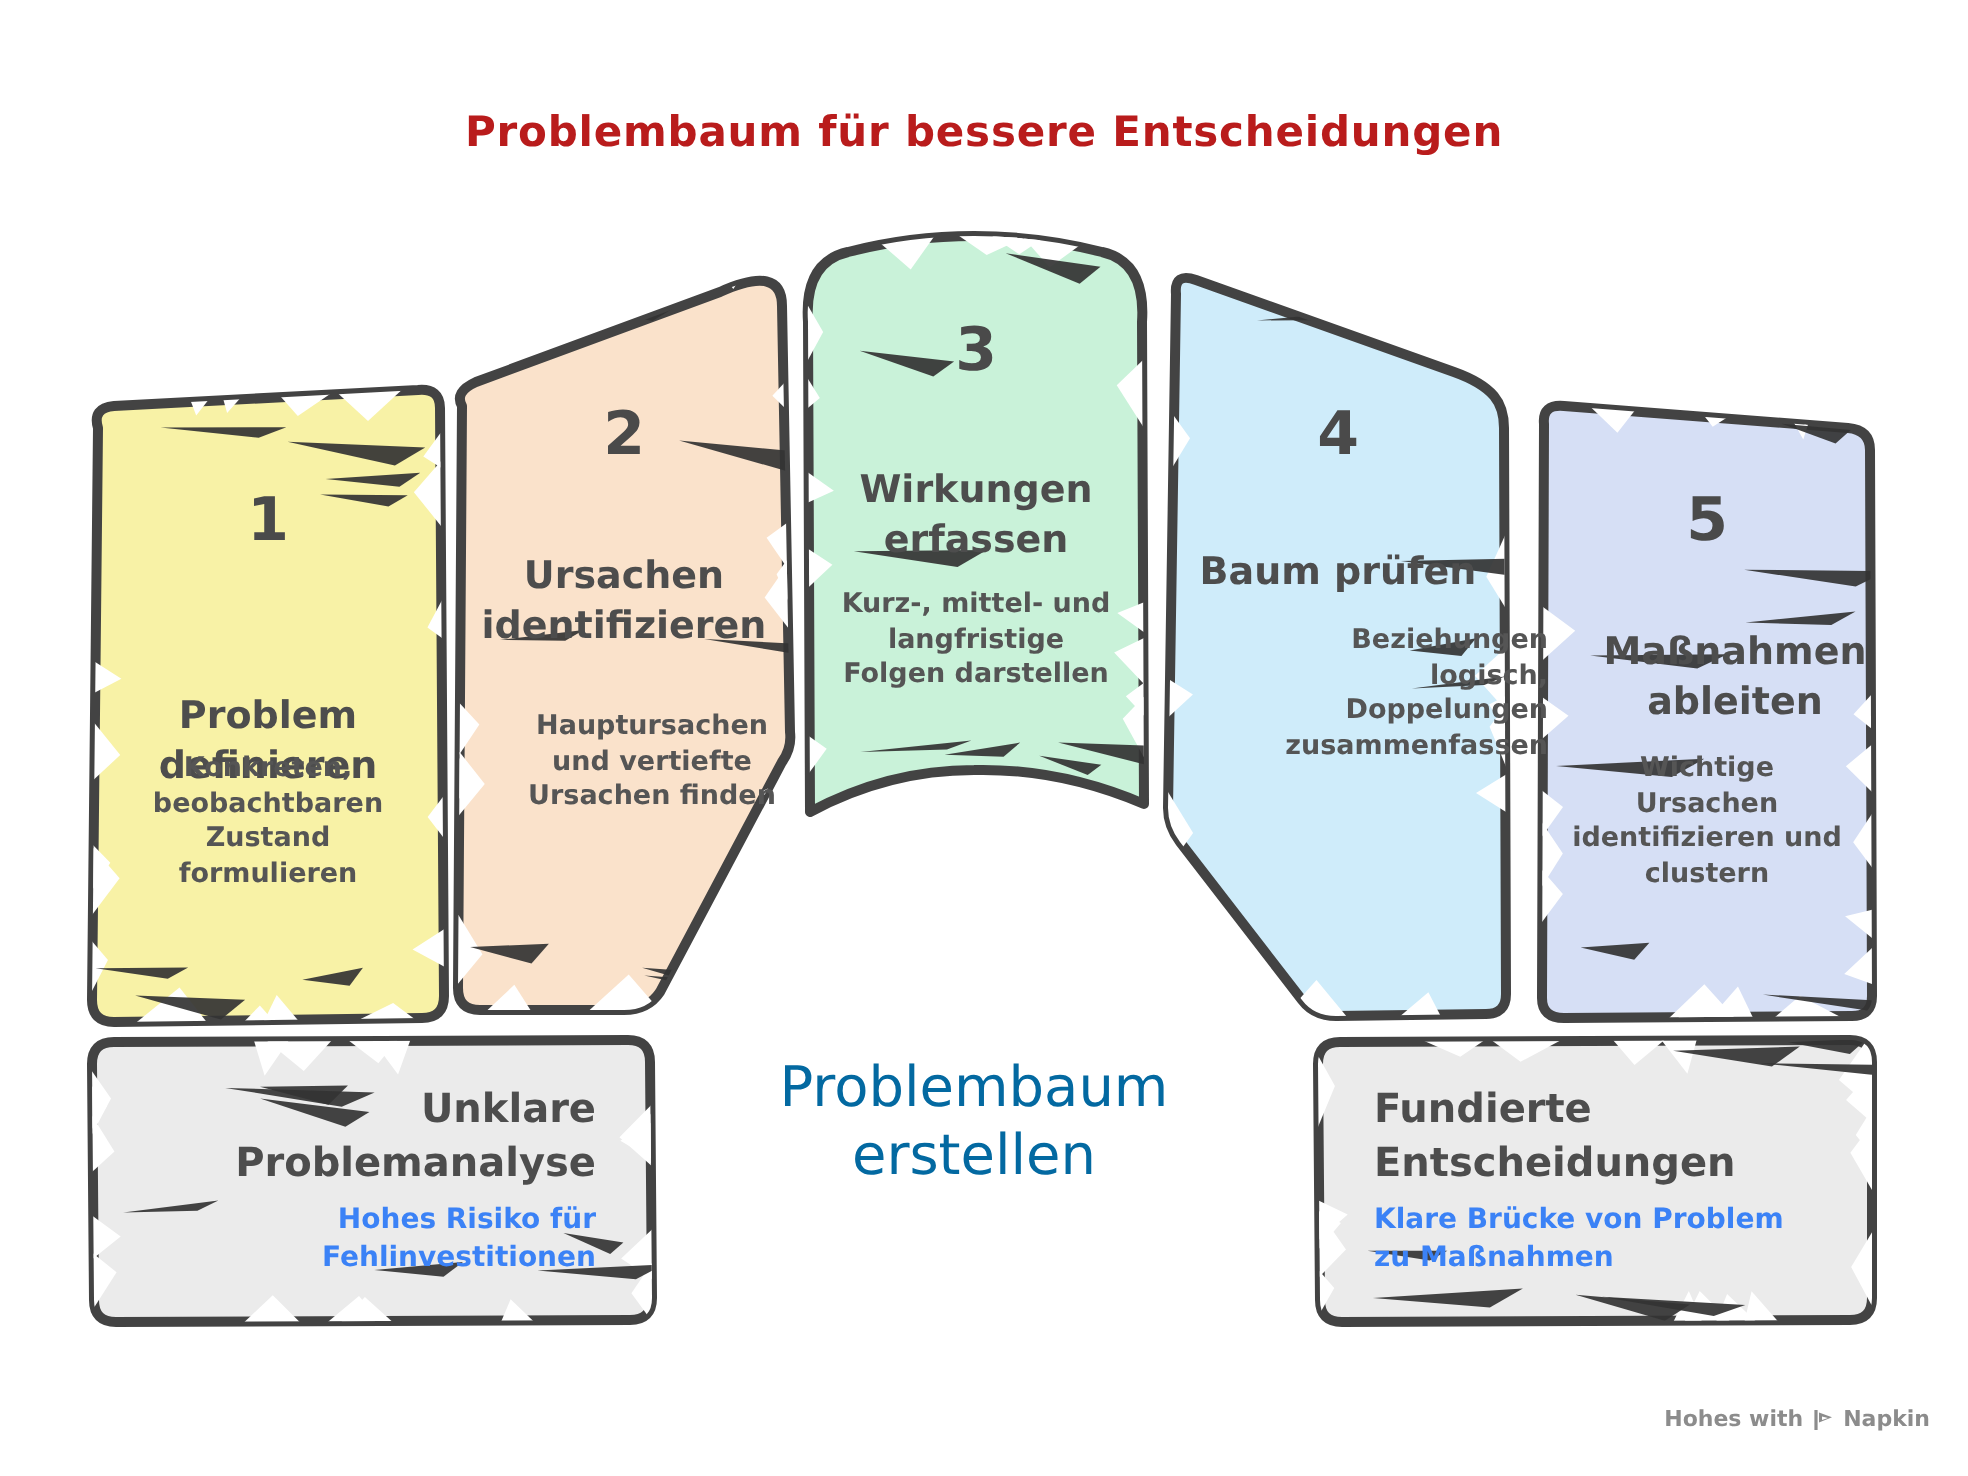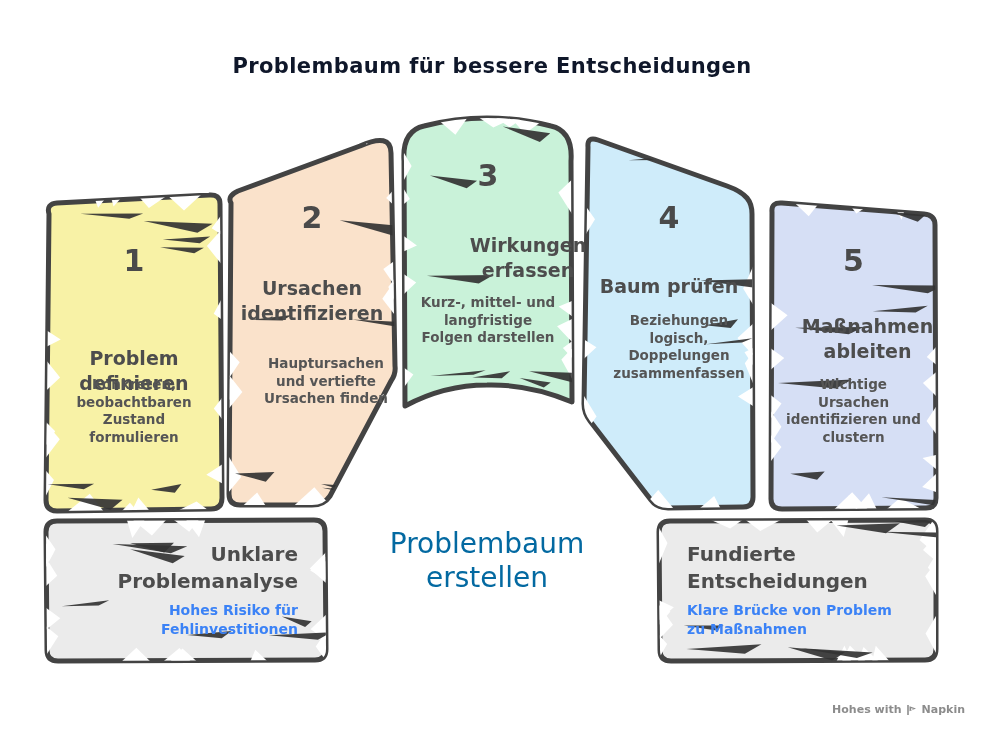--- a/index.html
+++ b/index.html
@@ -6,21 +6,21 @@
   .canvas{
     position:relative;width:984px;height:738px;background:#ffffff;overflow:hidden;
     font-family:"DejaVu Sans","Liberation Sans",sans-serif;color:#4d4d4d;
   }
   svg.diagram{position:absolute;left:0;top:0;}
   .panel-shape{stroke:#434343;stroke-width:5;stroke-linejoin:round;}
   .callout-shape{stroke:#434343;stroke-width:5;stroke-linejoin:round;}
   .txt{position:absolute;white-space:pre-line;}
   .center-txt{text-align:center;}
   .page-title{left:0;width:984px;top:54px;text-align:center;font-size:21px;font-weight:bold;
-    color:#0f172a;letter-spacing:.4px;}
+    color:#b91c1c;letter-spacing:.4px;}
   .step-num{font-size:30px;font-weight:bold;color:#4a4a4a;}
   .step-heading{font-size:19px;font-weight:bold;line-height:25px;color:#4d4d4d;}
   .step-sub{font-size:13.5px;font-weight:bold;line-height:17.5px;color:#555555;}
   .arch-label{left:377px;width:220px;top:527px;text-align:center;font-size:28px;line-height:34px;
     color:#0369a1;font-weight:normal;}
   .callout-heading{font-size:20px;font-weight:bold;line-height:27px;color:#4d4d4d;}
   .callout-sub{font-size:14px;font-weight:bold;line-height:19px;color:#3b82f6;}
   .watermark{position:absolute;right:19px;top:703px;font-size:11px;font-weight:bold;color:#8c8c8c;
     display:flex;align-items:center;gap:4px;}
   .watermark svg{display:block;}
@@ -265,29 +265,29 @@
 formulieren</div>
 
   <div class="txt center-txt step-num" style="left:228px;width:168px;top:200px;">2</div>
   <div class="txt center-txt step-heading" style="left:228px;width:168px;top:276px;">Ursachen
 identifizieren</div>
   <div class="txt center-txt step-sub" style="left:228px;width:196px;top:355px;">Hauptursachen
 und vertiefte
 Ursachen finden</div>
 
   <div class="txt center-txt step-num" style="left:402px;width:172px;top:158px;">3</div>
-  <div class="txt center-txt step-heading" style="left:402px;width:172px;top:233px;padding-left:40px;">Wirkungen
+  <div class="txt center-txt step-heading" style="left:402px;width:172px;top:233px;">Wirkungen
 erfassen</div>
   <div class="txt center-txt step-sub" style="left:402px;width:172px;top:294px;">Kurz-, mittel- und
 langfristige
 Folgen darstellen</div>
 
   <div class="txt center-txt step-num" style="left:584px;width:170px;top:200px;">4</div>
   <div class="txt center-txt step-heading" style="left:584px;width:170px;top:274px;">Baum prüfen</div>
-  <div class="txt center-txt step-sub" style="left:584px;width:190px;top:312px;">Beziehungen
+  <div class="txt center-txt step-sub" style="left:584px;width:190px;top:312px;text-align:right;">Beziehungen
 logisch,
 Doppelungen
 zusammenfassen</div>
 
   <div class="txt center-txt step-num" style="left:770px;width:167px;top:243px;">5</div>
   <div class="txt center-txt step-heading" style="left:770px;width:195px;top:314px;">Maßnahmen
 ableiten</div>
   <div class="txt center-txt step-sub" style="left:770px;width:167px;top:376px;">Wichtige
 Ursachen
 identifizieren und

